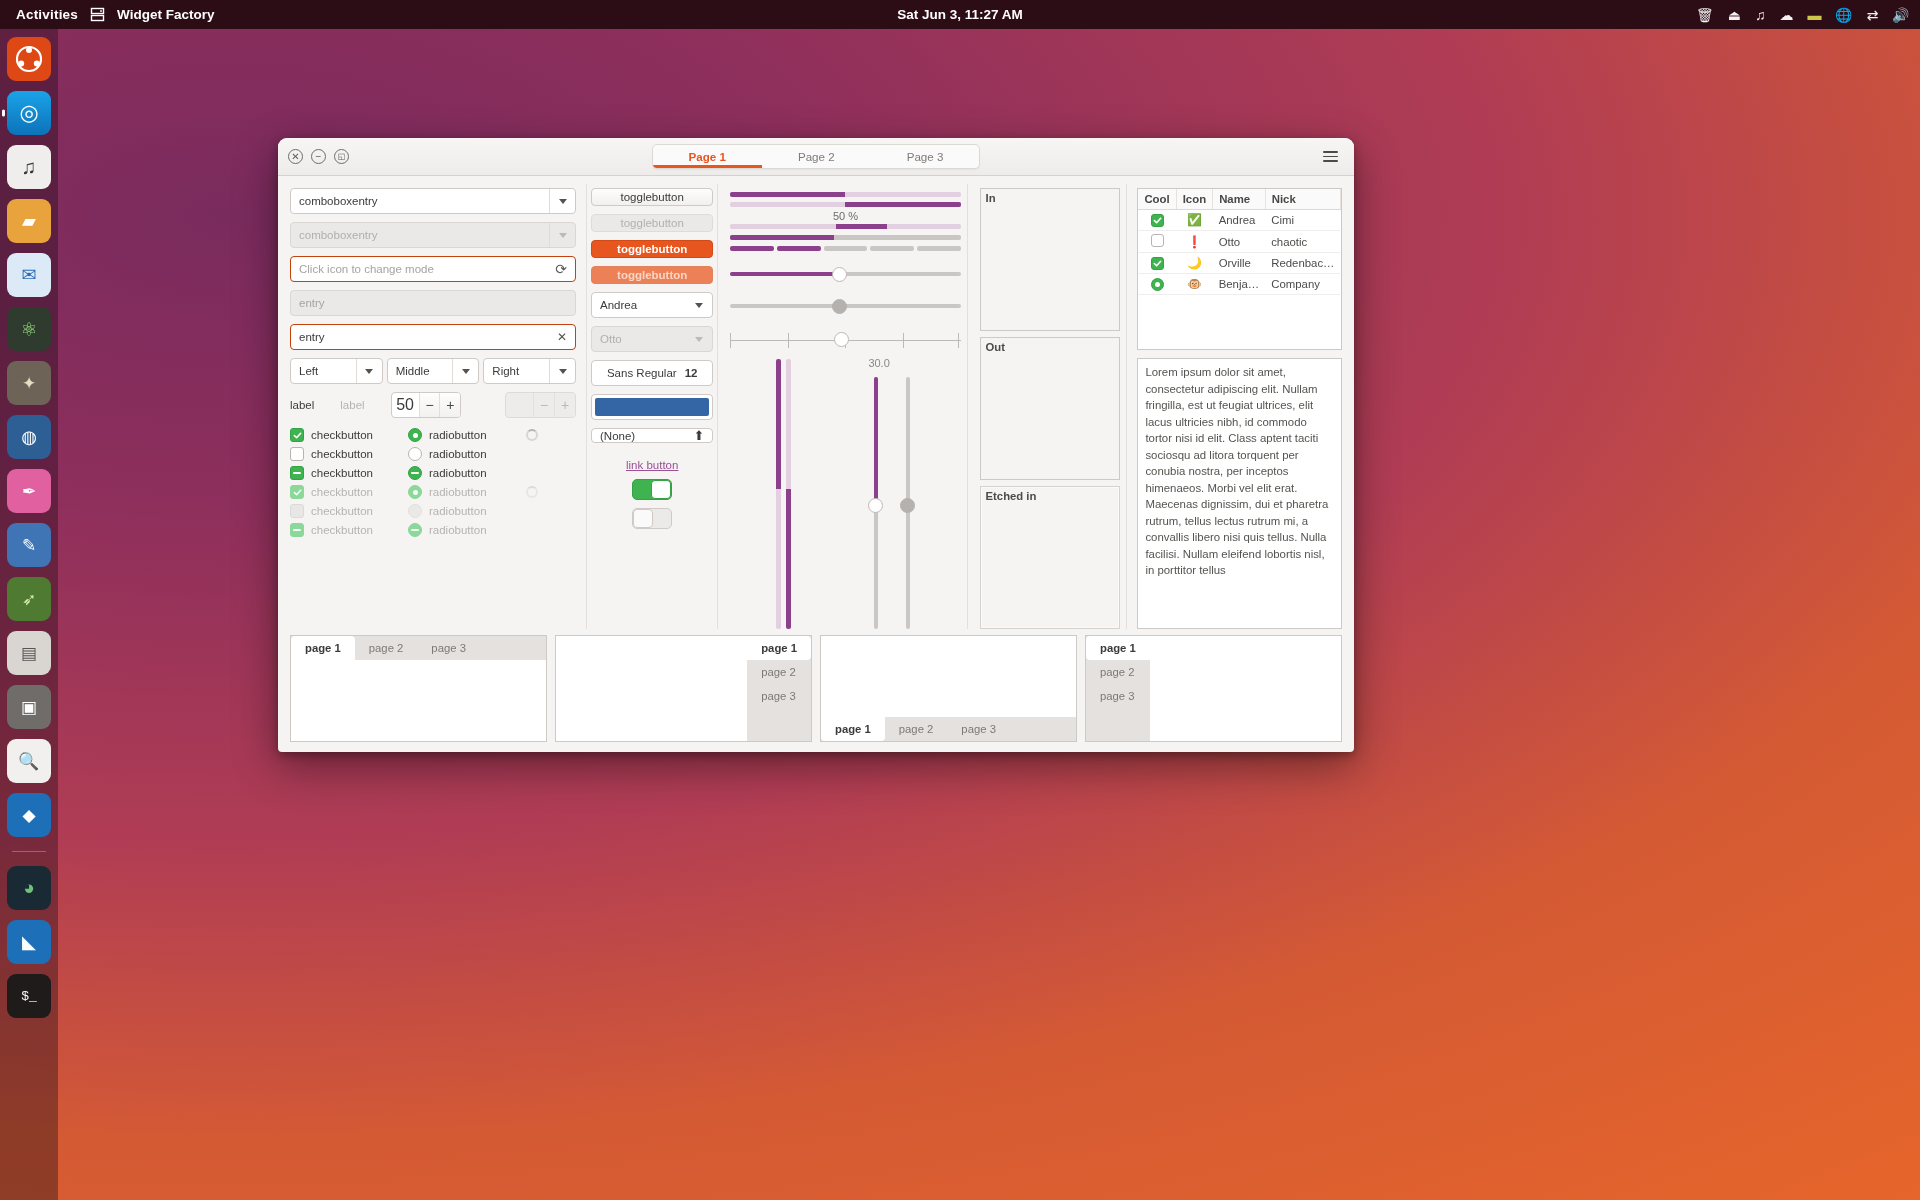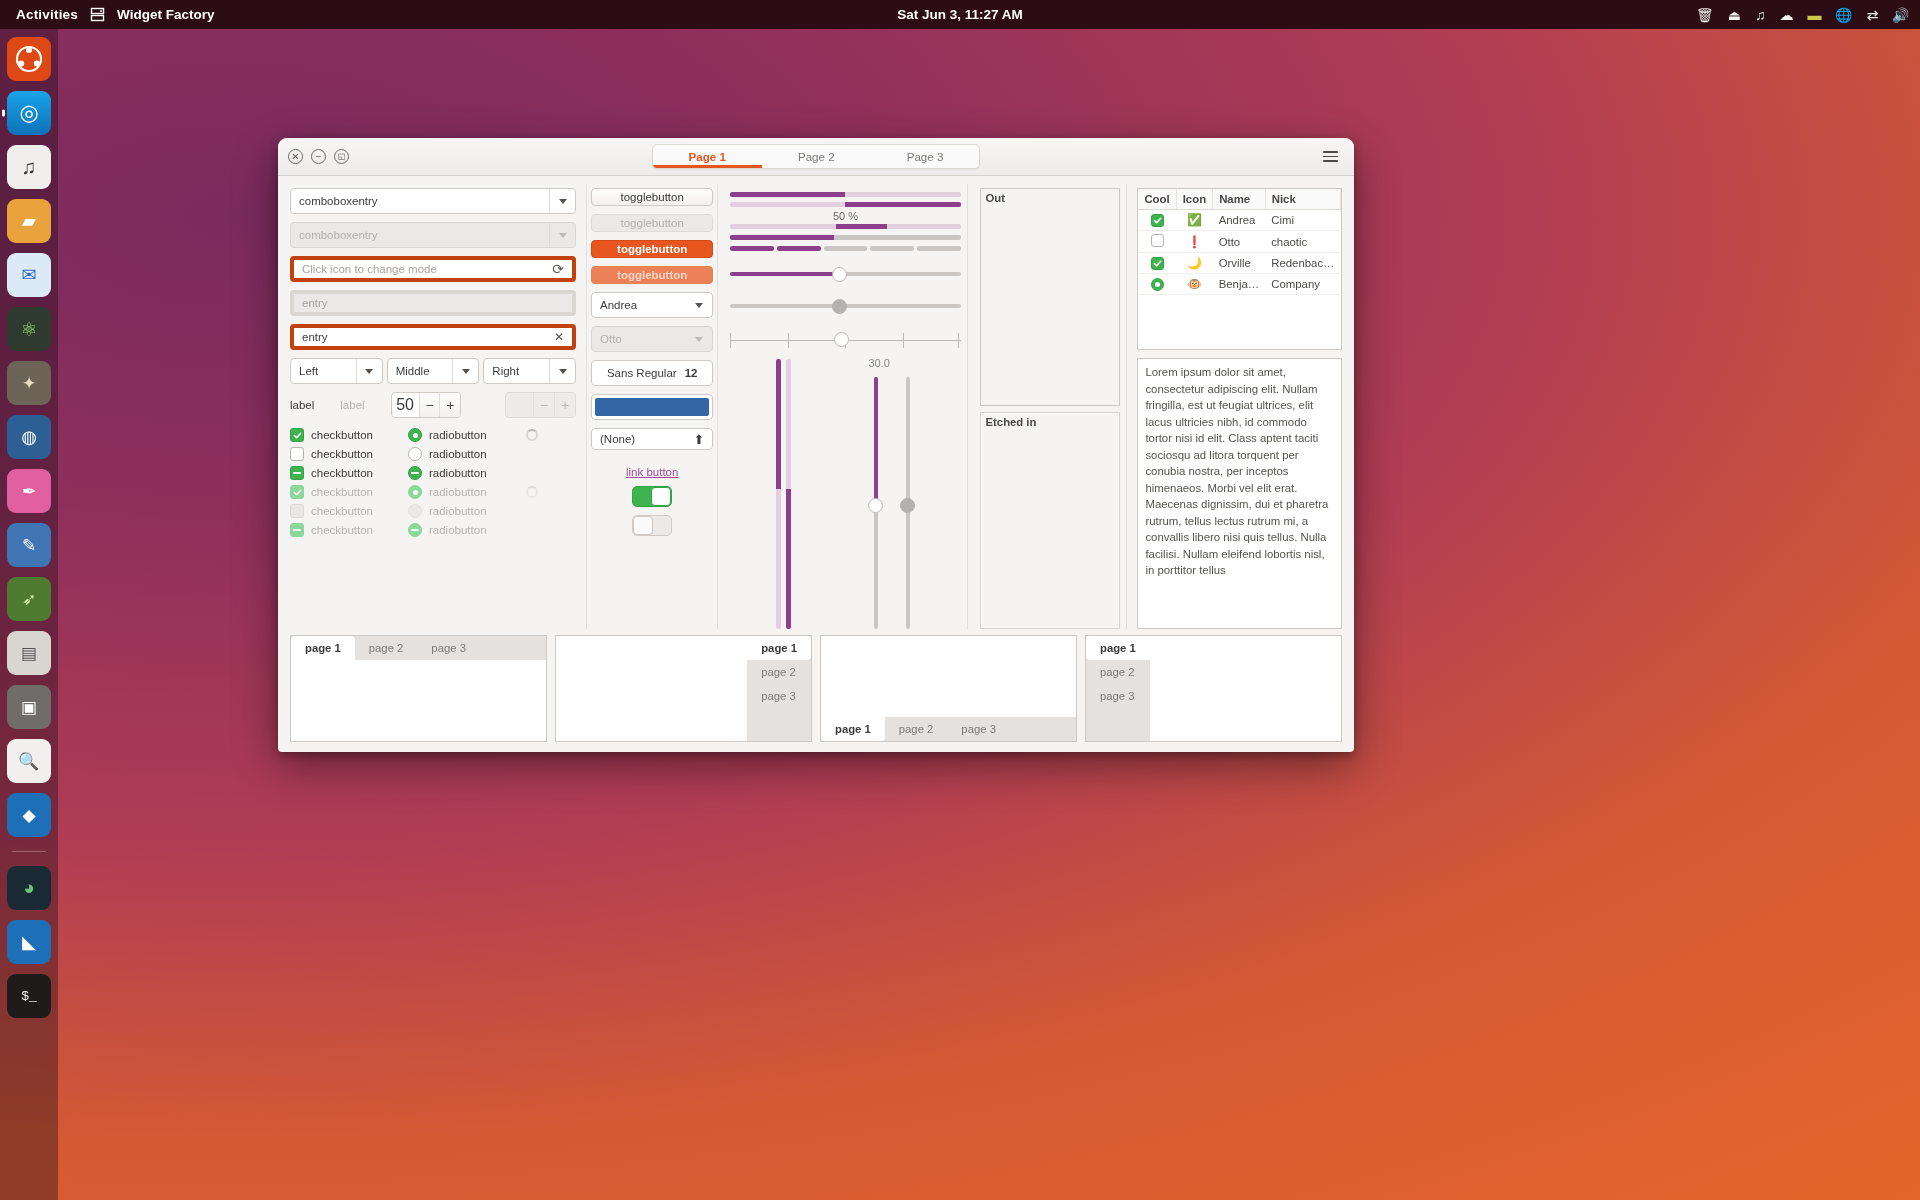--- a/index.html
+++ b/index.html
@@ -68,21 +68,21 @@
   .tabs .tab { padding:5px 36px; font-size:11.6px; color:#7e7c7a; }
   .tabs .tab.active { color:#e8561f; font-weight:bold;
     box-shadow: inset 0 -3px 0 #e8561f; }
   .hamb { position:absolute; right:16px; display:flex; flex-direction:column; gap:3px; }
   .hamb i { display:block; width:15px;height:1.8px;background:#4a4a4a; border-radius:1px; }
 
   
   #content { flex:1; display:flex; flex-direction:column; padding:8px 6px 8px 6px; gap:6px; }
   #upper { display:flex; gap:4px; flex:0 0 auto; height:445px; }
   .entry {
-    height:26px; background:#fff; border:4px solid #c2410c; border-radius:4px;
+    height:26px; background:#fff; border:1px solid #c2410c; border-radius:4px;
     display:flex; align-items:center; padding:0 8px; color:#3b3b3b;gap:30px;
   }
   .entry.dis { background:#ebe9e7; border-color:#dad6d2; color:#b2aeab; }
   .entry .ph { color:#a7a3a0; }
   .combo {
     height:26px; background:#fff; border:1px solid #cfcac6; border-radius:4px;
     display:flex; align-items:center; padding:0 0 0 8px; position:relative;
   }
   .combo.dis { background:#ebe9e7; border-color:#dad6d2; color:#b2aeab; }
   .combo .arrowcell { margin-left:auto; width:26px; height:100%;
@@ -139,21 +139,21 @@
   
   #col2 { width:136px; display:flex; flex-direction:column; gap:8px; padding:4px 4px 0 4px;
     border-left:1px solid #e3dfdc; border-right:1px solid #e3dfdc; }
   #col2 .btn, #col2 .combo { width:100%; }
   .fontbtn { height:26px; border:1px solid #cfcac6; border-radius:4px; background:#fff;
     display:flex;align-items:center;justify-content:center; gap:8px; }
   .fontbtn b { font-weight:bold; }
   .colorbtn { height:26px; border:1px solid #cfcac6; border-radius:4px; background:#fff;
     padding:3px; }
   .colorbtn .swatch { width:100%;height:100%; background:#3465a4; border-radius:2px; }
-  .filebtn { height:22px; border:1px solid #cfcac6; border-radius:4px; background:#fff;
+  .filebtn { height:15px; border:1px solid #cfcac6; border-radius:4px; background:#fff;
     display:flex;align-items:center; padding:0 8px; }
   .filebtn .up { margin-left:auto; font-size:13px; }
   .linkbtn { text-align:center; color:#9b4f96; text-decoration:underline; font-size:11.5px; margin-top:8px;}
   .switch { width:40px;height:21px;border-radius:5px; border:1px solid #cfcac6;
      display:flex; align-items:center; margin:0 auto; overflow:hidden; background:#eceae8;}
   .switch.on { background:#3eb34f; border-color:#34a345; justify-content:flex-end; }
   .switch .knob { width:20px;height:100%; background:#fff; border-radius:4px; border:1px solid #cfcac6; }
   .switch.on .knob { border-color:#34a345; }
   .switch.off .knob { background:#fbfafa; }
 
@@ -591,20 +591,23 @@
             <i class="vknob" style="top:48%"></i>
           </div>
           <div class="vscale" style="left:170px;top:18px;bottom:0;">
             <i class="vtrough"></i>
             <i class="vknob grey" style="top:48%"></i>
           </div>
         </div>
       </div>
 
       <div id="col4">
+        <div class="frame">
+          <div class="flab">In</div>
+        </div>
         <div class="frame">
           <div class="flab">Out</div>
         </div>
         <div class="frame etched">
           <div class="flab">Etched in</div>
         </div>
       </div>
 
       <div id="col5">
         <div class="treebox">

